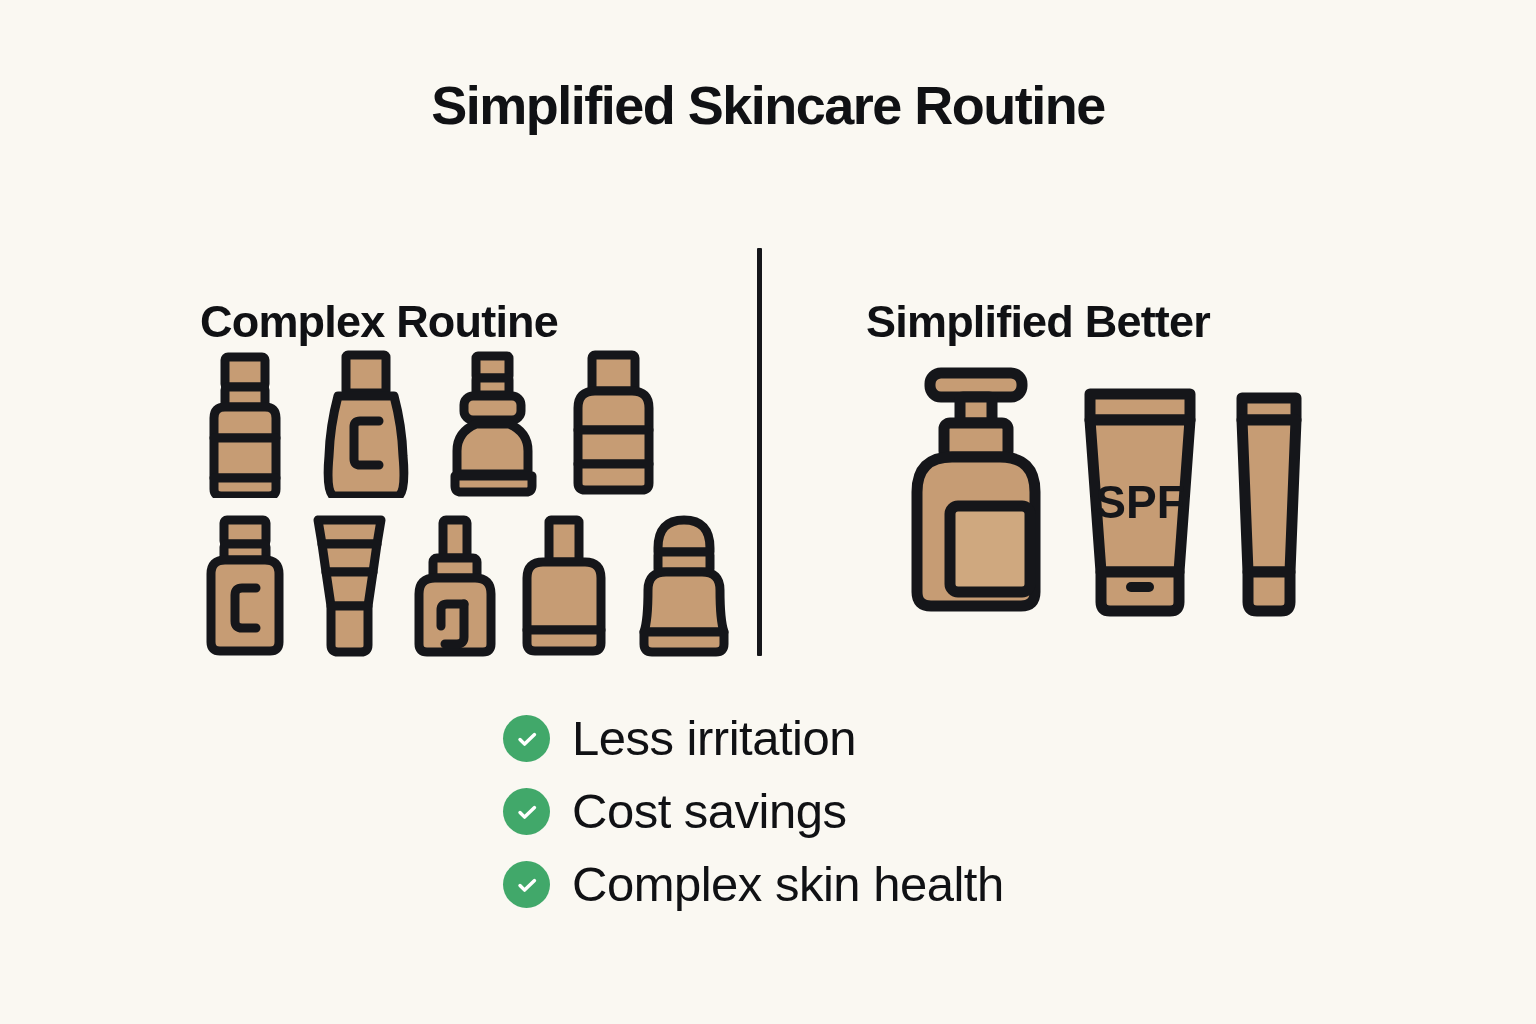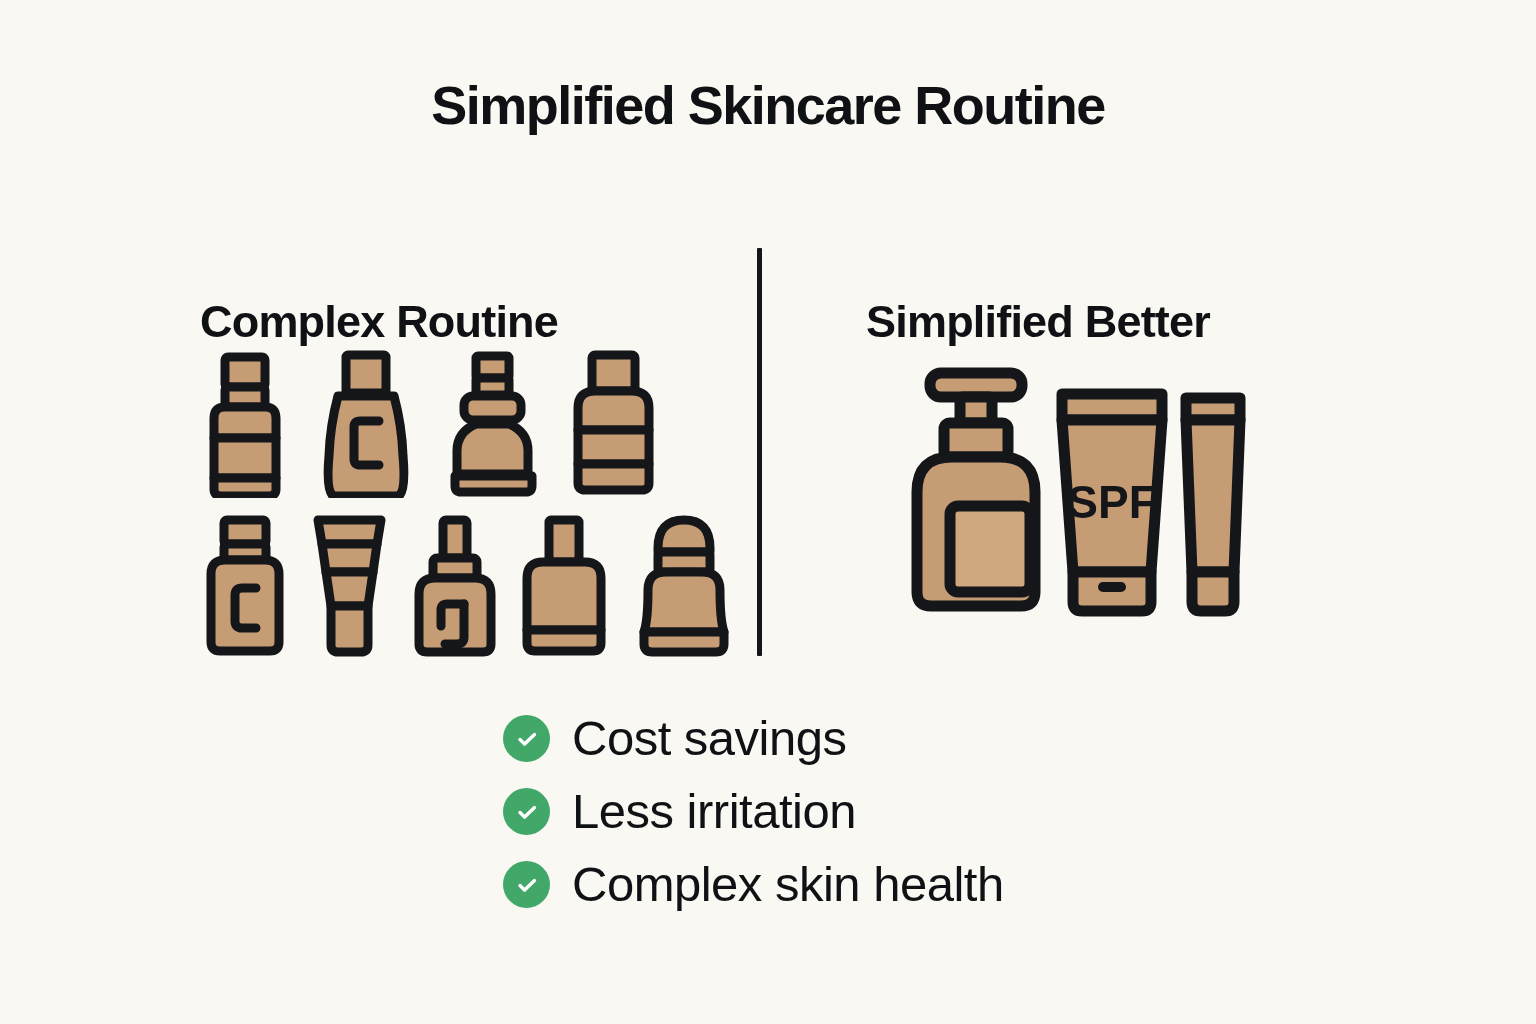--- a/index.html
+++ b/index.html
@@ -76,21 +76,21 @@
     position: relative;
     display: block;
   }
 
   .simple-row {
     position: absolute;
     left: 906px;
     top: 366px;
     display: flex;
     align-items: flex-end;
-    gap: 0;
+    gap: 28px;
   }
 
   .benefits {
     position: absolute;
     left: 503px;
     top: 714px;
     display: flex;
     flex-direction: column;
     gap: 24px;
   }
@@ -278,30 +278,30 @@
   </div>
 
   <div class="benefits">
 
     <div class="benefit">
       <span class="check-badge">
         <svg width="28" height="28" viewBox="0 0 28 28">
           <path d="M7 14.5 l4.6 4.6 L21.5 9.6" fill="none" stroke="#ffffff" stroke-width="3.4" stroke-linecap="round" stroke-linejoin="round"></path>
         </svg>
       </span>
-      <span class="benefit-label">Cost savings</span>
+      <span class="benefit-label">Less irritation</span>
     </div>
 
     <div class="benefit">
       <span class="check-badge">
         <svg width="28" height="28" viewBox="0 0 28 28">
           <path d="M7 14.5 l4.6 4.6 L21.5 9.6" fill="none" stroke="#ffffff" stroke-width="3.4" stroke-linecap="round" stroke-linejoin="round"></path>
         </svg>
       </span>
-      <span class="benefit-label">Less irritation</span>
+      <span class="benefit-label">Cost savings</span>
     </div>
 
     <div class="benefit">
       <span class="check-badge">
         <svg width="28" height="28" viewBox="0 0 28 28">
           <path d="M7 14.5 l4.6 4.6 L21.5 9.6" fill="none" stroke="#ffffff" stroke-width="3.4" stroke-linecap="round" stroke-linejoin="round"></path>
         </svg>
       </span>
       <span class="benefit-label">Complex skin health</span>
     </div>

